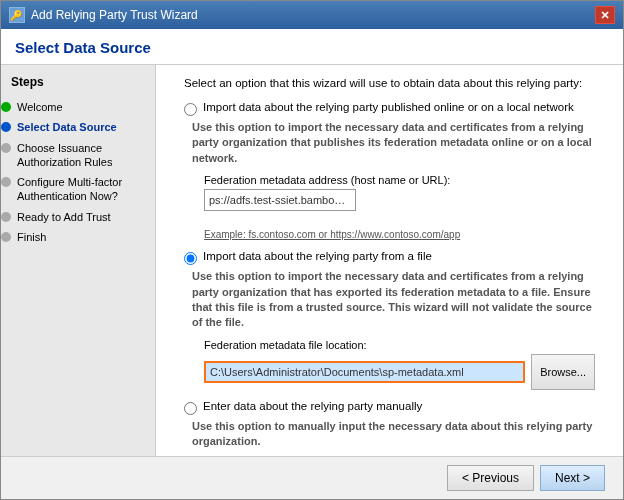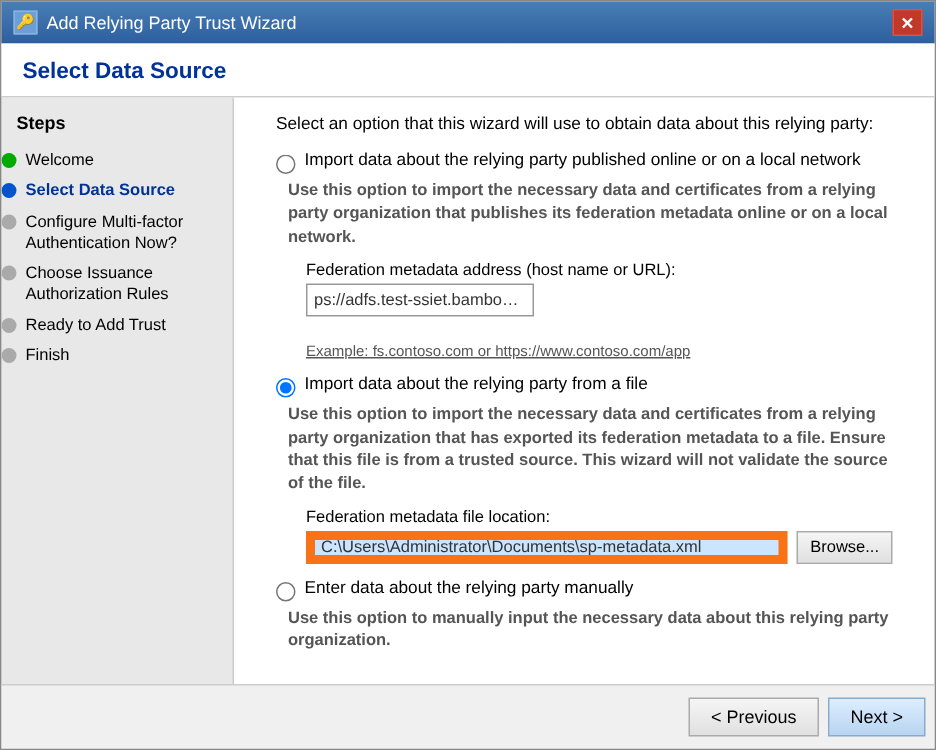--- a/index.html
+++ b/index.html
@@ -177,41 +177,41 @@
       padding: 2px 4px;
       font-size: 11px;
       background: white;
       color: #333;
       overflow: hidden;
       text-overflow: ellipsis;
       white-space: nowrap;
     }
     .text-input.highlighted {
       background: #cce5ff;
-      border: 6px solid #f97316;
+      border: 2px solid #f97316;
     }
     .example-text {
       font-size: 10px;
       color: #555;
       margin-top: 18px;
       text-decoration: underline;
     }
     .browse-button {
-      height: 22px;
+      height: 36px;
       padding: 0 8px;
       font-size: 11px;
       background: linear-gradient(to bottom, #f5f5f5, #e0e0e0);
       border: 1px solid #aaa;
       cursor: pointer;
       white-space: nowrap;
     }
     .footer {
       background: #f0f0f0;
       border-top: 1px solid #ccc;
-      padding: 8px 6px;
+      padding: 8px 18px;
       display: flex;
       justify-content: flex-end;
       gap: 6px;
       flex-shrink: 0;
     }
     .footer-btn {
       height: 26px;
       padding: 0 14px;
       font-size: 12px;
       background: linear-gradient(to bottom, #f5f5f5, #e0e0e0);
@@ -248,25 +248,25 @@
       <div class="step-item">
         <div class="step-dot dot-green"></div>
         <span class="step-label completed">Welcome</span>
       </div>
       <div class="step-item">
         <div class="step-dot dot-blue"></div>
         <span class="step-label active">Select Data Source</span>
       </div>
       <div class="step-item">
         <div class="step-dot dot-gray"></div>
+        <span class="step-label">Choose Issuance Authorization Rules</span>
+      </div>
+      <div class="step-item">
+        <div class="step-dot dot-gray"></div>
         <span class="step-label">Configure Multi-factor Authentication Now?</span>
-      </div>
-      <div class="step-item">
-        <div class="step-dot dot-gray"></div>
-        <span class="step-label">Choose Issuance Authorization Rules</span>
       </div>
       <div class="step-item">
         <div class="step-dot dot-gray"></div>
         <span class="step-label">Ready to Add Trust</span>
       </div>
       <div class="step-item">
         <div class="step-dot dot-gray"></div>
         <span class="step-label">Finish</span>
       </div>
     </div>

